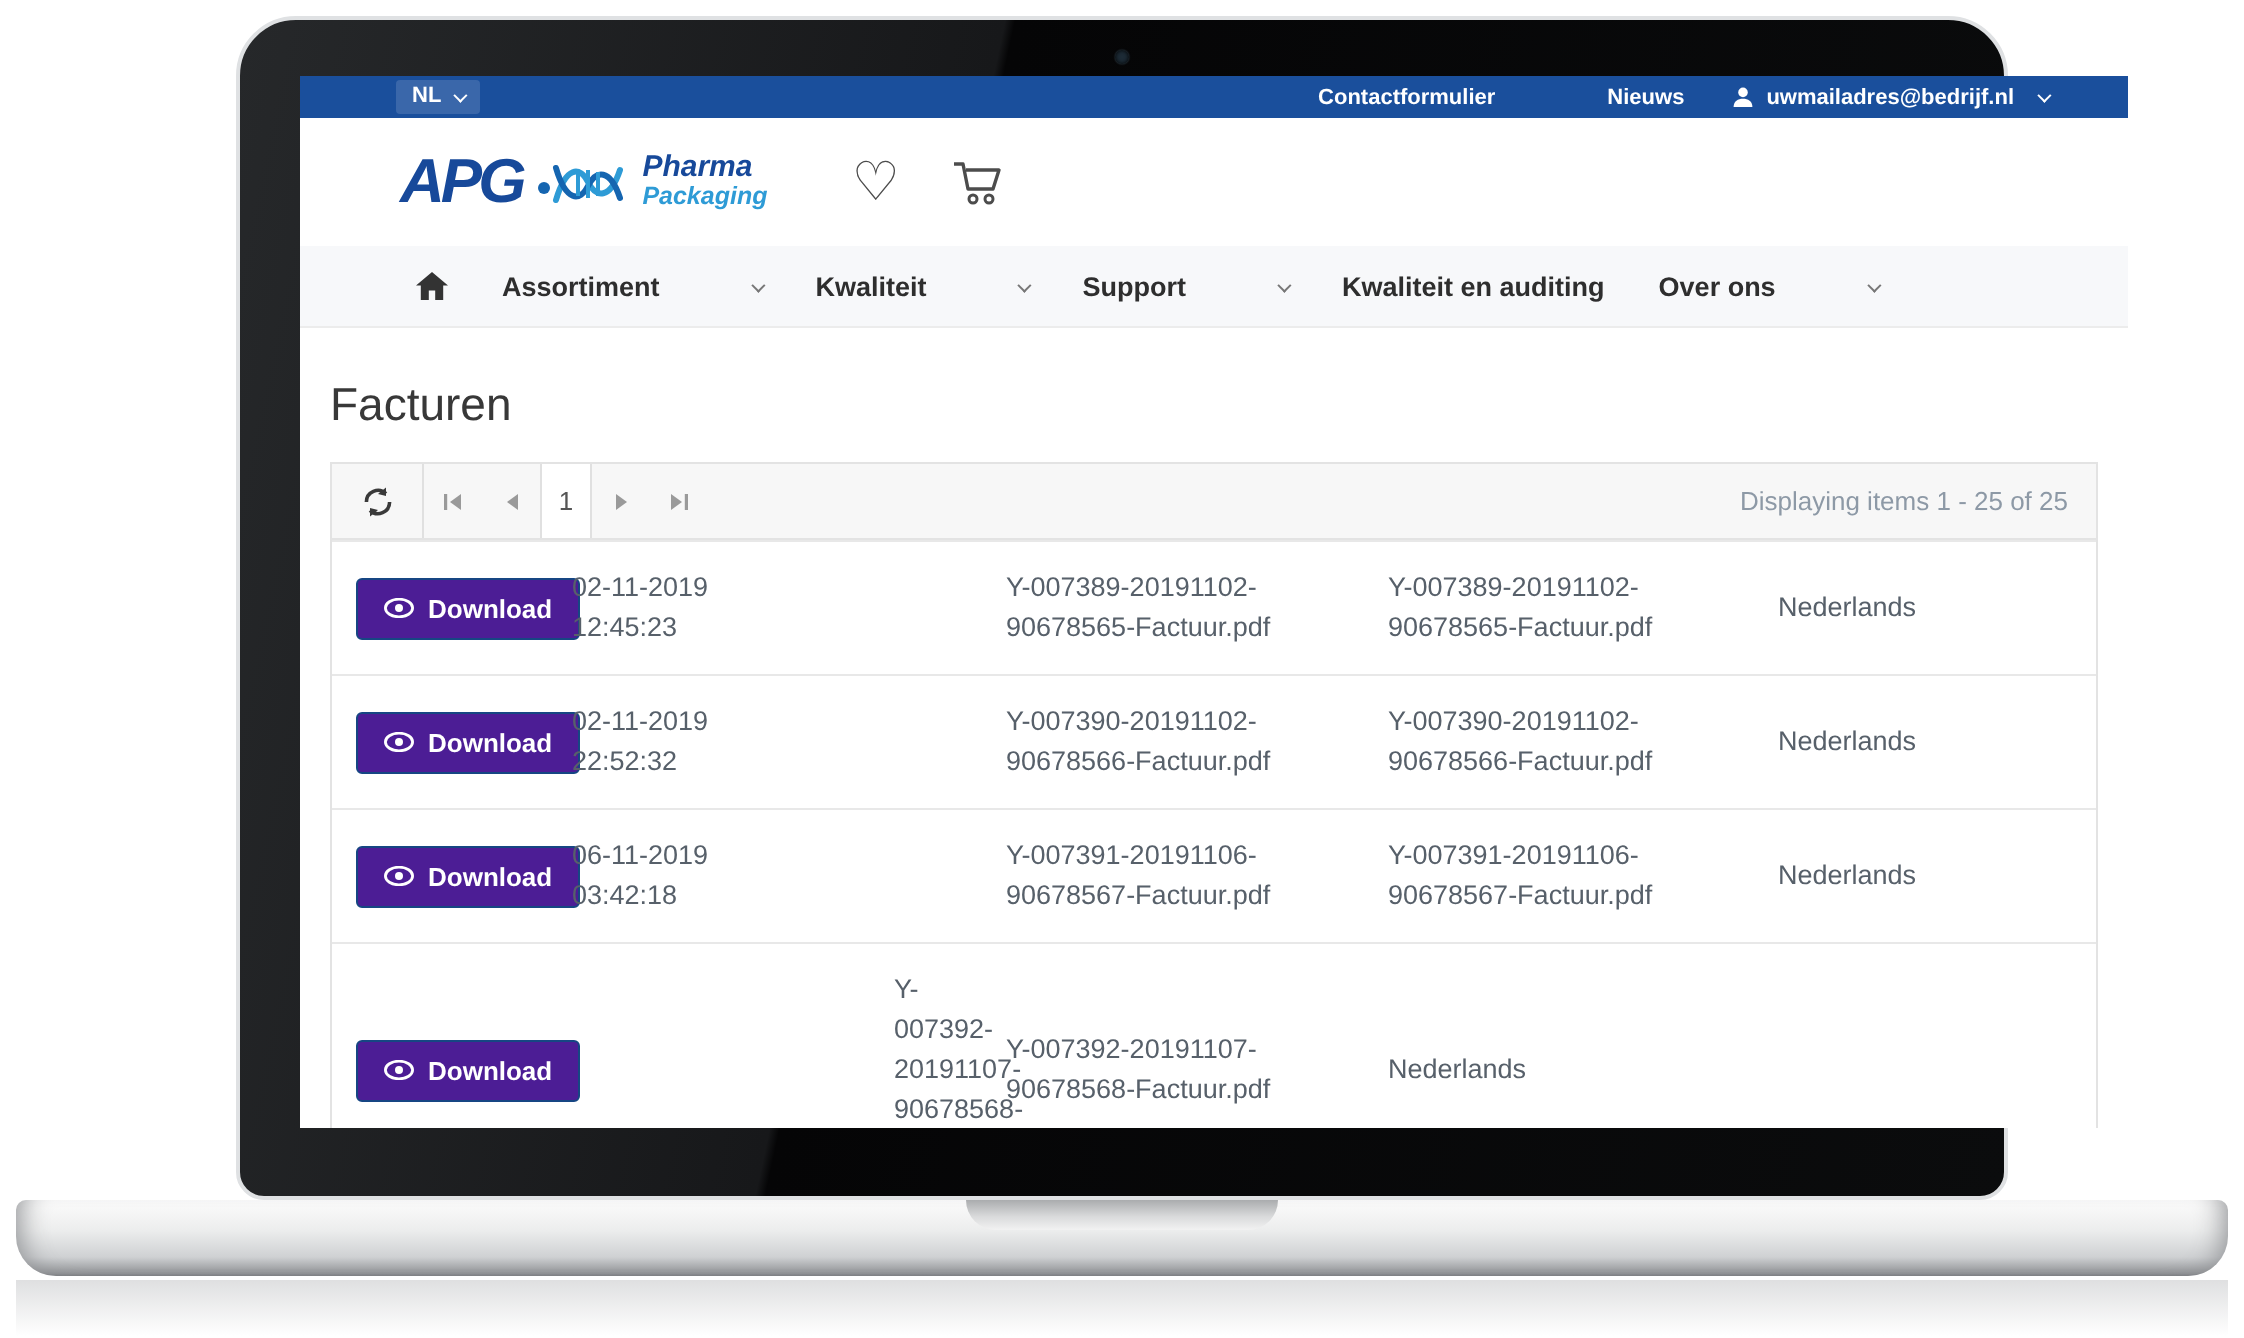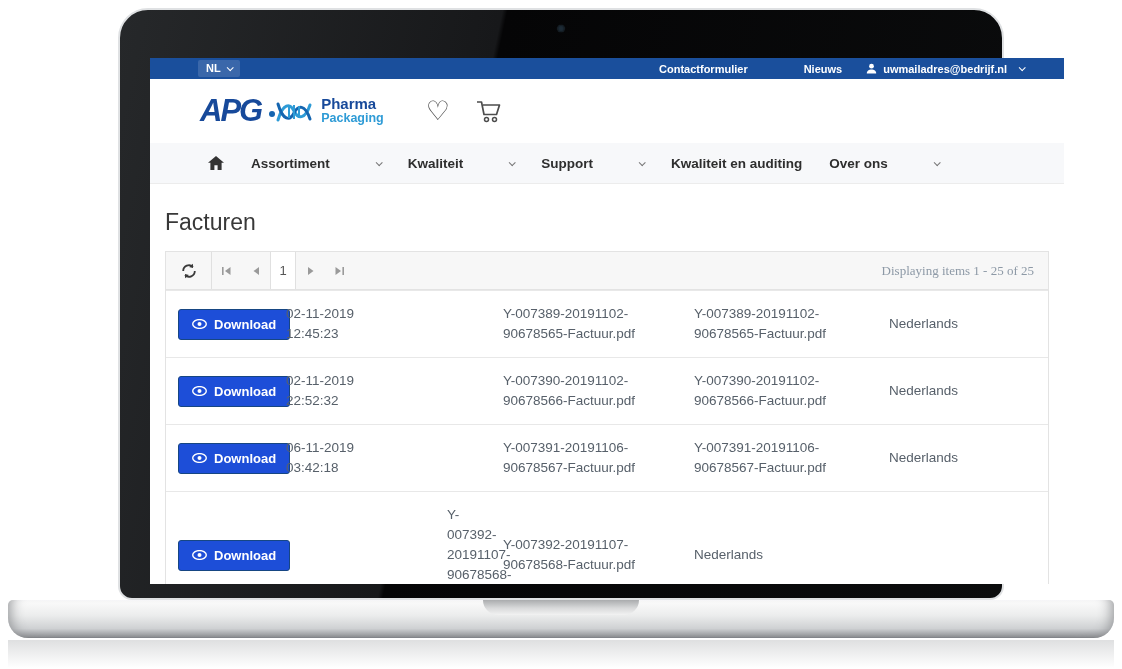--- a/index.html
+++ b/index.html
@@ -7,21 +7,21 @@
     font-family:"Liberation Sans", sans-serif; -webkit-font-smoothing:antialiased; }
 
   
   .stage { position:relative; width:1122px; height:669px; }
   .frame { position:absolute; left:118px; top:8px; width:886px; height:592px;
     border-radius:30px 30px 14px 14px; border:2px solid #dfe1e3;
     background:linear-gradient(102deg,#26282a 0%,#17181a 38%,#050506 38.5%,#0b0c0d 100%); }
   .webcam { position:absolute; top:15px; left:50%; transform:translateX(-50%);
     width:7px; height:7px; border-radius:50%; background:#1d2b36;
     box-shadow:inset 0 0 2px #000, 0 0 1px #3c4c58; }
-  .screen { position:absolute; left:30px; top:48px; width:914px; height:526px;
+  .screen { position:absolute; left:30px; top:28px; width:914px; height:526px;
     background:#ffffff; overflow:hidden; }
   .base { position:absolute; left:8px; top:600px; width:1106px; height:38px;
     border-radius:5px 5px 20px 20px;
     background:linear-gradient(#fcfcfc 0%,#eceded 40%,#cfd1d3 75%,#939598 96%,#7d7f82 100%);
     box-shadow:inset 14px 0 14px -12px #8f9194, inset -14px 0 14px -12px #8f9194; }
   .base-notch { position:absolute; left:50%; top:0; transform:translateX(-50%);
     width:156px; height:15px; border-radius:0 0 15px 15px;
     background:linear-gradient(#aaacae 0%,#d9dadb 55%,#f2f2f2 100%); }
   .reflection { position:absolute; left:8px; top:640px; width:1106px; height:28px;
     background:linear-gradient(rgba(170,172,175,0.38), rgba(255,255,255,0)); }
@@ -35,21 +35,21 @@
   .top-link { cursor:pointer;margin-left:32px; }
   .account { display:flex; align-items:center; gap:6px; cursor:pointer; font-weight:bold; }
   .chev { display:inline-block; width:5px; height:5px; border-right:1.5px solid currentColor;
     border-bottom:1.5px solid currentColor; transform:rotate(45deg) translateY(-1px);
     margin-left:6px; }
 
   
   .site-header { height:64px; background:#fff; display:flex; }
   .logo { margin-left:50px; display:flex; align-items:center; gap:7px; cursor:pointer; }
   .logo-apg { font-size:31px; font-weight:bold; font-style:italic; color:#17499a; letter-spacing:-2px; }
-  .logo-text { display:flex; flex-direction:column; line-height:15px; font-weight:bold; }
+  .logo-text { display:flex; flex-direction:column; line-height:15px; font-style:italic; font-weight:bold; }
   .logo-line1 { font-size:15px; color:#17499a; }
   .logo-line2 { font-size:12.5px; color:#2e9bd6; }
   .search { margin-left:14px; display:flex; height:37px; }
   .search input { width:385px; height:37px; border:1px solid #ccc; border-right:none;
     border-radius:2px 0 0 2px; padding:0 12px; font-size:13px; color:#333; outline:none;
     font-family:"Liberation Sans", sans-serif; }
   .search input::placeholder { color:#9aa3ad; }
   .search-btn { width:34px; height:37px; background:#1a4f9c; border:none; border-radius:0 2px 2px 0;
     display:flex; align-items:center; justify-content:center; cursor:pointer; }
   .hdr-icon { color:#4c4c4c; cursor:pointer; display:flex; align-items:center; }
@@ -69,28 +69,28 @@
 
   .grid { border:1px solid #e3e3e3; }
   .toolbar { display:flex; align-items:center; height:38px; background:#f7f7f7;
     border-bottom:1px solid #e3e3e3; }
   .refresh-btn { width:46px; height:100%; display:flex; align-items:center; justify-content:center;
     border-right:1px solid #e0e0e0; cursor:pointer; }
   .pager { display:flex; height:100%; align-items:stretch; }
   .pg-btn { width:29px; display:flex; align-items:center; justify-content:center; cursor:pointer; }
   .pg-current { width:26px; background:#fff; border-left:1px solid #e0e0e0; border-right:1px solid #e0e0e0;
     display:flex; align-items:center; justify-content:center; font-size:13px; color:#555; cursor:default; }
-  .status { margin-left:auto; padding-right:14px; font-size:13px; color:#8d99a6;font-family:Liberation Serif, serif; }
+  .status { margin-left:auto; padding-right:14px; font-size:13px; color:#8d99a6; }
 
   .thead, .trow { display:grid; grid-template-columns:108px 104px 57px 56px 191px 195px 1fr;
     padding-left:12px; align-items:center; }
   .thead { height:47px; font-size:13.5px; color:#3f3f3f; }
   .trow { min-height:61px; border-top:1px solid #e8e8e8; padding-top:13px; padding-bottom:13px; }
   .cell { font-size:13.5px; color:#57606a; line-height:20px; padding-right:16px; }
-  .dl-btn { display:inline-flex; align-items:center; gap:7px; background:#1d4ed8;
+  .dl-btn { display:inline-flex; align-items:center; gap:7px; background:#4c1d95;
     border:1px solid #164683; border-radius:3px; color:#fff; font-size:13px; font-weight:bold;
     padding:7px 13px; cursor:pointer; font-family:"Liberation Sans", sans-serif; }
 </style>
 </head>
 <body>
 
 <div class="stage">
   <div class="frame">
     <div class="webcam"></div>
 

